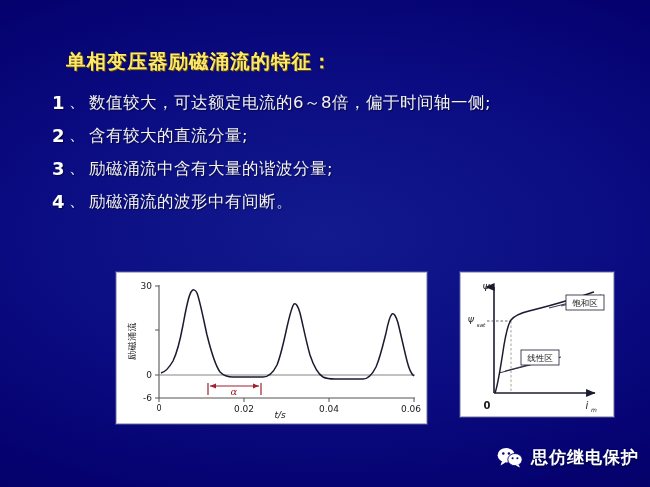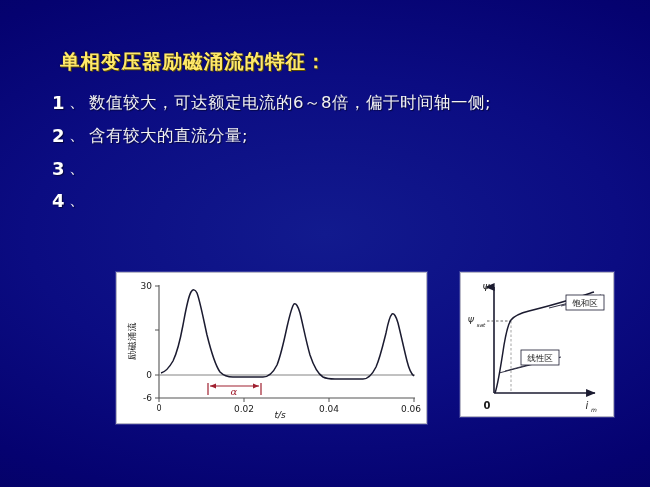--- a/index.html
+++ b/index.html
@@ -8,21 +8,21 @@
     font-family:"DejaVu Sans","Liberation Sans",sans-serif;
     background:#050172;
   }
   #slide{
     position:relative;width:650px;height:487px;
     background:
       radial-gradient(ellipse 120% 85% at 50% 48%, #121a8e 0%, #0b0c82 38%, #050270 66%, #020055 100%);
   }
   
   .title{
-    position:absolute;left:60px;top:48px;
+    position:absolute;left:66px;top:48px;
     font-size:19.5px;font-weight:bold;letter-spacing:1px;
     color:#ffe96a;
     text-shadow:1px 1px 0 #5a4a00, 0 0 2px rgba(0,0,0,.6);
     white-space:nowrap;
   }
   
   .bullets{position:absolute;left:52px;top:92px;width:560px;}
   .brow{display:flex;align-items:flex-start;margin-bottom:11px;white-space:nowrap;}
   .bnum{
     font-size:18px;font-weight:bold;color:#ffffff;
@@ -71,24 +71,26 @@
       <span class="btxt">数值较大，可达额定电流的6～8倍，偏于时间轴一侧;</span>
     </div>
     <div class="brow">
       <span class="bnum">2</span>
       <span class="bsep">、</span>
       <span class="btxt">含有较大的直流分量;</span>
     </div>
     <div class="brow">
       <span class="bnum">3</span>
       <span class="bsep">、</span>
+      <span class="btxt">励磁涌流中含有大量的谐波分量;</span>
     </div>
     <div class="brow">
       <span class="bnum">4</span>
       <span class="bsep">、</span>
+      <span class="btxt">励磁涌流的波形中有间断。</span>
     </div>
   </div>
 
   <div class="panel" id="panel-left">
     <svg viewBox="0 0 309 150" preserveAspectRatio="none">
 
       <line x1="42" y1="12" x2="42" y2="125" stroke="#555" stroke-width="1.1"></line>
       <line x1="42" y1="125" x2="298" y2="125" stroke="#555" stroke-width="1.1"></line>
 
       <line x1="42" y1="102" x2="298" y2="102" stroke="#777" stroke-width="0.9"></line>
@@ -190,14 +192,29 @@
       </g>
 
       <g>
         <line x1="44" y1="98" x2="74" y2="90" stroke="#1b1b30" stroke-width="0.8"></line>
         <rect x="60" y="77" width="38" height="15" fill="#ffffff" stroke="#1b1b30" stroke-width="0.8"></rect>
         <text class="axtxt" x="79" y="88" font-size="8.5" text-anchor="middle">线性区</text>
       </g>
     </svg>
   </div>
 
+  <div class="wm">
+    <span style="display:inline-block;line-height:0;">
+      <svg width="26" height="21" viewBox="0 0 26 21">
+        <ellipse cx="9.2" cy="8.2" rx="8.6" ry="7.2" fill="#ffffff"></ellipse>
+        <path d="M 5 14 L 3.5 18.5 L 8.5 15.6 Z" fill="#ffffff"></path>
+        <circle cx="6.3" cy="6.5" r="1.25" fill="#050270"></circle>
+        <circle cx="11.9" cy="6.5" r="1.25" fill="#050270"></circle>
+        <ellipse cx="18" cy="12.6" rx="7.2" ry="6.1" fill="#ffffff" stroke="#050270" stroke-width="0.9"></ellipse>
+        <path d="M 21.5 17.2 L 23 20.6 L 18.8 18.4 Z" fill="#ffffff"></path>
+        <circle cx="15.6" cy="11.2" r="1.05" fill="#050270"></circle>
+        <circle cx="20.4" cy="11.2" r="1.05" fill="#050270"></circle>
+      </svg>
+    </span>
+    <span class="wm-label">思仿继电保护</span>
+  </div>
 
 </div>
 
 </body></html>

